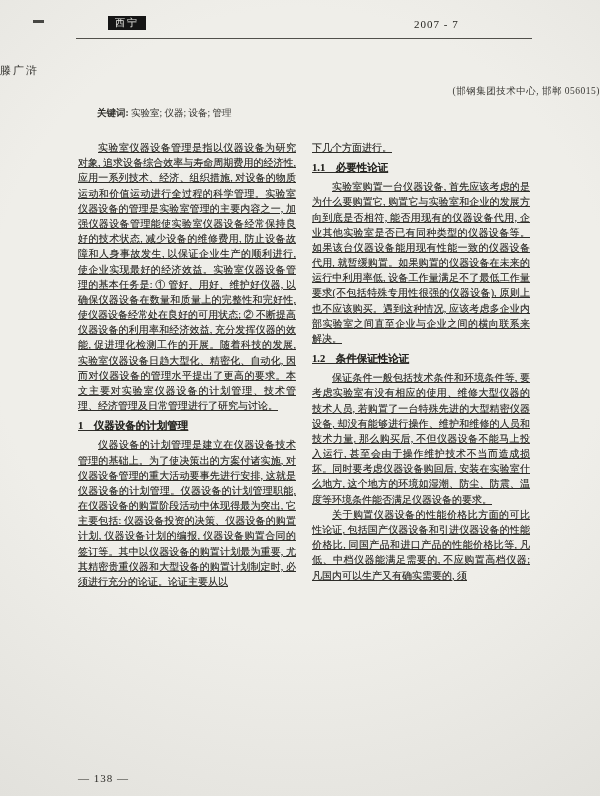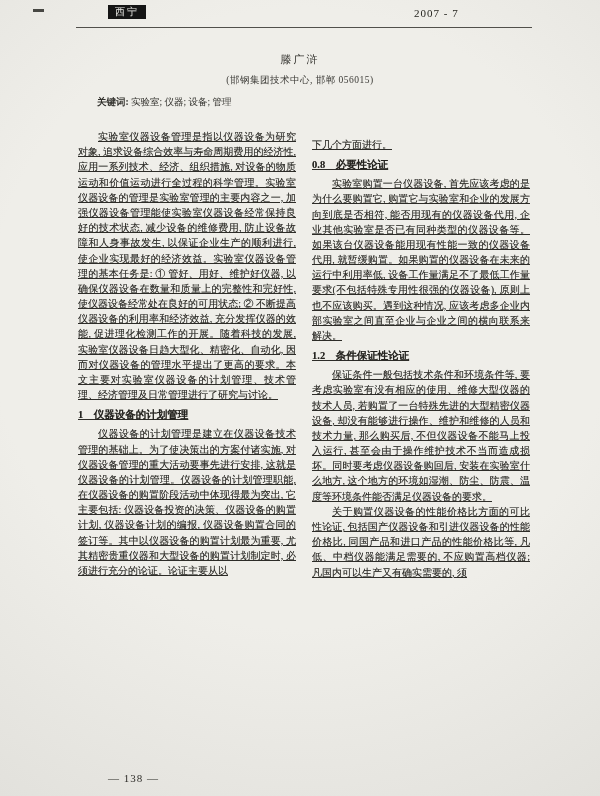--- a/index.html
+++ b/index.html
@@ -8,58 +8,58 @@
     font-family:"Liberation Serif","DejaVu Serif",serif;
     background:#d9d8d4;
   }
   .sheet {
     position:relative;
     width:600px; height:796px;
     background:radial-gradient(circle at 50% 40%, #efeee9 55%, #e2e1dc 100%);
     overflow:hidden;
     color:#2b2a27;
   }
-  .hdr { position:relative; height:16px; margin:7px 70px 0 78px; }
+  .hdr { position:relative; height:16px; margin:18px 70px 0 78px; }
   .artifact { position:absolute; left:-45px; top:2px; width:11px; height:3px; background:#474743; }
   .jbox {
     position:absolute; left:30px; top:-2px;
     background:#16514d; background-color:#151515;
     color:#e8e8e4; font-size:10px; line-height:14px;
     padding:0 7px; letter-spacing:2px;
   }
   .issue { position:absolute; left:336px; top:0; font-size:11px; letter-spacing:1px; color:#25241f; }
   .rule { margin:4px 68px 0 76px; border-top:1.3px solid #51504b; }
   .title {
     text-align:center; margin-top:32px;
     font-size:20px; font-weight:bold; letter-spacing:3px; color:#1c1b18;
     text-shadow:0 0 0.6px rgba(30,30,28,0.55);
   }
-  .author { text-align:center; margin-top:24px; font-size:11px; letter-spacing:2px; color:#33322e; }
-  .affil  { text-align:center; margin-top:7px; font-size:9.5px; color:#3a3935; letter-spacing:0.5px; }
+  .author { margin-top:24px; font-size:11px; letter-spacing:2px; color:#33322e; }
+  .affil  { text-align:right; margin-top:7px; font-size:9.5px; color:#3a3935; letter-spacing:0.5px; }
   .abstract {
     margin:26px 90px 0 97px; font-size:9.5px; line-height:1.68;
     text-align:justify; color:#31302c;
   }
   .keywords { margin:9px 90px 0 97px; font-size:9.5px; color:#31302c; }
   .lbl { font-weight:bold; }
   .columns {
     display:flex; gap:16px;
     margin:20px 70px 0 78px;
     height:508px; overflow:hidden;
   }
   .col {
     flex:1; font-size:10px; line-height:1.52;
     text-align:justify; color:#2d2c28;
     text-shadow:0 0 0.5px rgba(45,44,40,0.45);
     text-decoration:underline;
   }
   .para { text-indent:2em; margin:0; }
-  .para.noindent { text-indent:0;margin-top:8px; }
+  .para.noindent { text-indent:0; }
   .sec { font-size:10.5px; font-weight:bold; margin:5px 0 3px; color:#24231f; }
-  .pageno { position:absolute; left:78px; bottom:12px; font-size:11px; letter-spacing:1px; color:#2e2d29;margin-left:30px; }
+  .pageno { position:absolute; left:78px; bottom:12px; font-size:11px; letter-spacing:1px; color:#2e2d29; }
 </style>
 </head>
 <body>
 
 <div class="sheet">
 
   <div class="hdr">
     <span class="artifact"></span>
     <span class="jbox">西宁</span>
     <span class="issue">2007 - 7</span>
@@ -75,21 +75,21 @@
   </div>
 
   <div class="columns">
     <div class="col">
       <p class="para">实验室仪器设备管理是指以仪器设备为研究对象, 追求设备综合效率与寿命周期费用的经济性, 应用一系列技术、经济、组织措施, 对设备的物质运动和价值运动进行全过程的科学管理。实验室仪器设备的管理是实验室管理的主要内容之一, 加强仪器设备管理能使实验室仪器设备经常保持良好的技术状态, 减少设备的维修费用, 防止设备故障和人身事故发生, 以保证企业生产的顺利进行, 使企业实现最好的经济效益。实验室仪器设备管理的基本任务是: ① 管好、用好、维护好仪器, 以确保仪器设备在数量和质量上的完整性和完好性, 使仪器设备经常处在良好的可用状态; ② 不断提高仪器设备的利用率和经济效益, 充分发挥仪器的效能, 促进理化检测工作的开展。随着科技的发展, 实验室仪器设备日趋大型化、精密化、自动化, 因而对仪器设备的管理水平提出了更高的要求。本文主要对实验室仪器设备的计划管理、技术管理、经济管理及日常管理进行了研究与讨论。</p>
       <h2 class="sec">1　仪器设备的计划管理</h2>
       <p class="para">仪器设备的计划管理是建立在仪器设备技术管理的基础上。为了使决策出的方案付诸实施, 对仪器设备管理的重大活动要事先进行安排, 这就是仪器设备的计划管理。仪器设备的计划管理职能, 在仪器设备的购置阶段活动中体现得最为突出, 它主要包括: 仪器设备投资的决策、仪器设备的购置计划, 仪器设备计划的编报, 仪器设备购置合同的签订等。其中以仪器设备的购置计划最为重要, 尤其精密贵重仪器和大型设备的购置计划制定时, 必须进行充分的论证。论证主要从以</p>
     </div>
     <div class="col">
       <p class="para noindent">下几个方面进行。</p>
-      <h2 class="sec">0.8　必要性论证</h2>
+      <h2 class="sec">1.1　必要性论证</h2>
       <p class="para">实验室购置一台仪器设备, 首先应该考虑的是为什么要购置它, 购置它与实验室和企业的发展方向到底是否相符, 能否用现有的仪器设备代用, 企业其他实验室是否已有同种类型的仪器设备等。如果该台仪器设备能用现有性能一致的仪器设备代用, 就暂缓购置。如果购置的仪器设备在未来的运行中利用率低, 设备工作量满足不了最低工作量要求(不包括特殊专用性很强的仪器设备), 原则上也不应该购买。遇到这种情况, 应该考虑多企业内部实验室之间直至企业与企业之间的横向联系来解决。</p>
       <h2 class="sec">1.2　条件保证性论证</h2>
       <p class="para">保证条件一般包括技术条件和环境条件等, 要考虑实验室有没有相应的使用、维修大型仪器的技术人员, 若购置了一台特殊先进的大型精密仪器设备, 却没有能够进行操作、维护和维修的人员和技术力量, 那么购买后, 不但仪器设备不能马上投入运行, 甚至会由于操作维护技术不当而造成损坏。同时要考虑仪器设备购回后, 安装在实验室什么地方, 这个地方的环境如湿潮、防尘、防震、温度等环境条件能否满足仪器设备的要求。</p>
       <p class="para">关于购置仪器设备的性能价格比方面的可比性论证, 包括国产仪器设备和引进仪器设备的性能价格比, 同国产品和进口产品的性能价格比等, 凡低、中档仪器能满足需要的, 不应购置高档仪器; 凡国内可以生产又有确实需要的, 须</p>
     </div>
   </div>
 
   <div class="pageno">— 138 —</div>
 
 </div>

